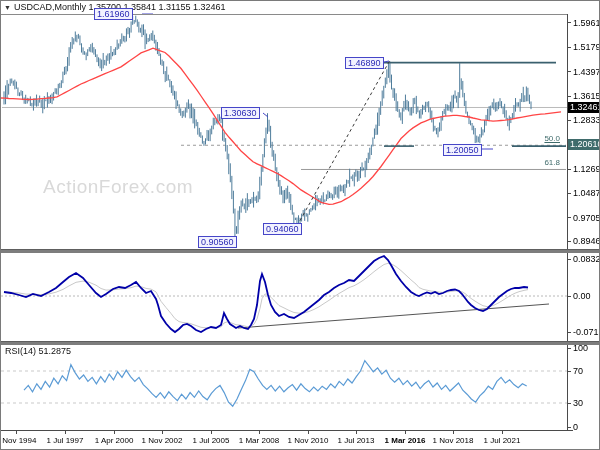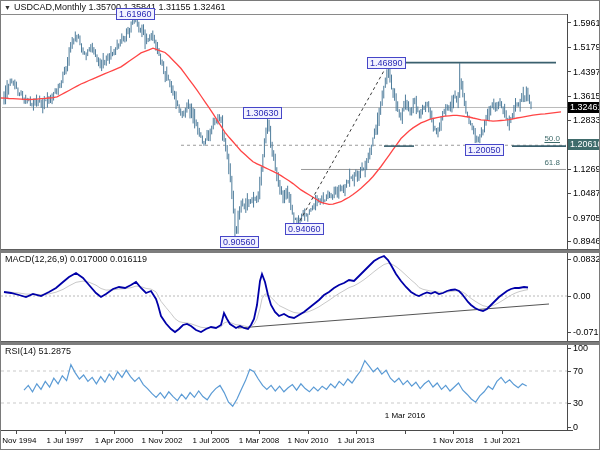--- a/index.html
+++ b/index.html
@@ -11,32 +11,33 @@
   .ptitle{position:absolute;left:4px;font-size:9px;color:#111;z-index:6;white-space:nowrap;}
   #wm{position:absolute;left:42px;top:175px;font-size:19px;color:#d9d9d9;letter-spacing:0.5px;z-index:1;}
   .sep{position:absolute;left:0;width:600px;height:4px;background:#7d7d7d;border-top:1px solid #5e5e5e;box-sizing:border-box;z-index:5;}
   .frameline{position:absolute;background:#8a8a8a;z-index:4;}
   .spine{position:absolute;background:#4a4a4a;z-index:4;}
   .tick{position:absolute;width:4px;height:1px;background:#4a4a4a;z-index:6;}
   .dtick{position:absolute;width:1px;height:4px;background:#4a4a4a;z-index:6;}
   .dlab{position:absolute;font-size:8px;color:#000;white-space:nowrap;transform:translateX(-50%);z-index:6;}
   .badge{position:absolute;left:567px;width:33px;font-size:9px;line-height:11px;height:11px;color:#fff;padding-left:2px;box-sizing:border-box;z-index:7;}
   .ann{position:absolute;font-size:9px;line-height:10px;padding:0 2px;background:#f2f2ff;
-       border:1px solid #4646c8;color:#2a2ab4;z-index:6;white-space:nowrap;margin-left:22px;}
+       border:1px solid #4646c8;color:#2a2ab4;z-index:6;white-space:nowrap;}
   .fiblab{position:absolute;font-size:8px;color:#3f6b6b;width:18px;text-align:right;z-index:6;}
 </style>
 </head>
 <body>
 
 <div id="win">
 
   <div class="ttl">
     <span class="arr">▼</span><span>USDCAD,Monthly</span>&nbsp;<span>1.35700 1.35841 1.31155 1.32461</span>
   </div>
 
+  <div id="wm">ActionForex.com</div>
 
   <svg id="svg-main" style="top:0;width:566px;height:248px;z-index:2;" viewBox="0 0 566 248">
       <line x1="1" y1="106.49887417218541" x2="566" y2="106.49887417218541" stroke="#bbbbbb" stroke-width="1"></line>
       <line x1="180" y1="144.25761589403973" x2="565" y2="144.25761589403973" stroke="#9a9a9a" stroke-width="1" stroke-dasharray="3,3"></line>
       <line x1="300" y1="168.47350993377484" x2="565" y2="168.47350993377484" stroke="#9a9a9a" stroke-width="1"></line>
       <line x1="3" y1="90.38702356466082" x2="3" y2="103.50680650837974" stroke="#4e7c9b" stroke-width="1"></line>
       <line x1="4.55" y1="84.39858071329398" x2="4.55" y2="103.27631900923727" stroke="#4e7c9b" stroke-width="1"></line>
       <line x1="6.1" y1="79.09845151422624" x2="6.1" y2="97.06371349047681" stroke="#4e7c9b" stroke-width="1"></line>
       <line x1="7.65" y1="82.7919122134267" x2="7.65" y2="93.60483397979316" stroke="#4e7c9b" stroke-width="1"></line>
       <line x1="9.2" y1="77.61460862965217" x2="9.2" y2="84.93363220458451" stroke="#4e7c9b" stroke-width="1"></line>
@@ -393,21 +394,20 @@
       <div class="ann" style="left: 344px; top: 56px;">1.46890</div>
       <div class="ann" style="left: 220px; top: 106px;">1.30630</div>
       <div class="ann" style="left: 442px; top: 143px;">1.20050</div>
       <div class="ann" style="left: 262px; top: 222px;">0.94060</div>
       <div class="ann" style="left: 197px; top: 235px;">0.90560</div>
     </div>
 
   <div class="frameline" style="left:0;top:13px;width:566px;height:1px;"></div>
   <div class="sep" style="top:248px;"></div>
 
-  <div class="ptitle" id="macd-title" style="top:253px;">MACD(12,26,9) 0.017000 0.016119</div>
   <svg id="svg-macd" style="top:252px;width:566px;height:88px;z-index:2;" viewBox="0 0 566 88">
       <line x1="0" y1="43" x2="566" y2="43" stroke="#b8b8b8" stroke-width="1" stroke-dasharray="2,2"></line>
       <line x1="237" y1="75" x2="548" y2="51" stroke="#555" stroke-width="1"></line>
       <path d="M3.0 39.0 L10.0 39.3 L18.0 40.0 L25.0 41.1 L32.0 41.1 L40.0 41.6 L48.0 40.9 L55.0 39.2 L62.0 36.4 L68.0 32.9 L75.0 29.3 L82.0 28.1 L88.0 29.2 L95.0 32.2 L100.0 35.5 L105.0 37.1 L112.0 36.8 L118.0 36.0 L124.0 35.7 L130.0 34.7 L135.0 33.1 L140.0 33.6 L145.0 35.4 L150.0 36.1 L155.0 38.9 L157.0 42.6 L160.0 48.3 L165.0 54.5 L170.0 60.5 L174.0 65.7 L178.0 68.6 L182.0 69.5 L186.0 69.9 L190.0 70.8 L195.0 72.5 L200.0 74.3 L205.0 74.8 L210.0 74.6 L215.0 74.7 L220.0 73.9 L223.0 70.0 L226.0 68.9 L229.0 69.5 L232.0 70.5 L235.0 71.7 L239.0 72.1 L243.0 72.9 L247.0 73.8 L250.0 73.3 L253.0 71.2 L256.0 65.9 L259.0 55.3 L261.0 45.7 L264.0 41.0 L267.0 41.3 L270.0 44.3 L274.0 48.4 L278.0 52.5 L283.0 54.9 L288.0 57.4 L293.0 59.5 L298.0 60.2 L303.0 59.9 L308.0 58.5 L313.0 56.4 L318.0 53.8 L323.0 50.5 L328.0 47.3 L333.0 43.8 L338.0 40.5 L343.0 37.6 L348.0 34.6 L353.0 32.8 L358.0 30.0 L363.0 26.7 L368.0 22.8 L373.0 18.7 L378.0 14.9 L383.0 11.5 L387.0 10.3 L390.0 10.7 L395.0 13.6 L400.0 17.6 L405.0 22.2 L410.0 26.9 L415.0 31.1 L418.0 34.5 L422.0 36.3 L426.0 37.2 L430.0 38.1 L434.0 38.4 L438.0 39.1 L442.0 39.4 L446.0 39.0 L450.0 38.4 L454.0 37.9 L458.0 37.9 L461.0 38.8 L464.0 40.5 L467.0 42.9 L470.0 45.4 L474.0 48.1 L478.0 50.6 L482.0 52.7 L486.0 53.6 L490.0 53.2 L494.0 51.7 L498.0 49.6 L502.0 47.2 L506.0 44.6 L510.0 42.2 L514.0 40.2 L518.0 38.7 L523.0 37.4 L527.0 36.6" fill="none" stroke="#c9c9c9" stroke-width="1"></path>
       <path d="M3.0 39.0 L10.0 40.0 L18.0 42.0 L25.0 44.0 L32.0 41.0 L40.0 43.0 L48.0 39.0 L55.0 35.0 L62.0 29.0 L68.0 24.0 L75.0 20.0 L82.0 25.0 L88.0 32.0 L95.0 40.0 L100.0 44.0 L105.0 41.0 L112.0 36.0 L118.0 34.0 L124.0 35.0 L130.0 32.0 L135.0 29.0 L140.0 35.0 L145.0 40.0 L150.0 38.0 L155.0 46.0 L157.0 52.0 L160.0 63.0 L165.0 70.5 L170.0 76.0 L174.0 79.0 L178.0 76.0 L182.0 72.0 L186.0 71.0 L190.0 73.0 L195.0 77.0 L200.0 79.0 L205.0 76.0 L210.0 74.0 L215.0 75.0 L220.0 72.0 L223.0 60.0 L226.0 66.0 L229.0 71.0 L232.0 73.0 L235.0 75.0 L239.0 73.0 L243.0 75.0 L247.0 76.0 L250.0 72.0 L253.0 66.0 L256.0 52.0 L259.0 28.0 L261.0 21.0 L264.0 29.0 L267.0 42.0 L270.0 52.0 L274.0 59.0 L278.0 63.0 L283.0 61.0 L288.0 64.0 L293.0 65.0 L298.0 62.0 L303.0 59.0 L308.0 55.0 L313.0 51.0 L318.0 47.0 L323.0 42.0 L328.0 39.0 L333.0 35.0 L338.0 32.0 L343.0 30.0 L348.0 27.0 L353.0 28.0 L358.0 23.0 L363.0 18.0 L368.0 13.0 L373.0 8.0 L378.0 5.0 L383.0 3.0 L387.0 7.0 L390.0 12.0 L395.0 21.0 L400.0 28.0 L405.0 34.0 L410.0 39.0 L415.0 42.0 L418.0 43.0 L422.0 41.0 L426.0 39.5 L430.0 40.5 L434.0 39.0 L438.0 41.0 L442.0 40.0 L446.0 38.0 L450.0 37.0 L454.0 36.5 L458.0 38.0 L461.0 41.0 L464.0 45.0 L467.0 49.0 L470.0 52.0 L474.0 55.0 L478.0 57.0 L482.0 58.0 L486.0 56.0 L490.0 52.0 L494.0 48.0 L498.0 44.0 L502.0 41.0 L506.0 38.0 L510.0 36.0 L514.0 35.0 L518.0 35.0 L523.0 34.0 L527.0 34.5" fill="none" stroke="#0000a8" stroke-width="1.8"></path>
     </svg>
 
   <div class="sep" style="top:340px;"></div>
 
   <div class="ptitle" id="rsi-title" style="top:345px;">RSI(14) 51.2875</div>
@@ -471,18 +471,18 @@
     <div class="dlab" style="left: 161px; top: 435px;">1 Nov 2002</div>
     <div class="dtick" style="left: 210px; top: 429px;"></div>
     <div class="dlab" style="left: 210px; top: 435px;">1 Jul 2005</div>
     <div class="dtick" style="left: 258px; top: 429px;"></div>
     <div class="dlab" style="left: 258px; top: 435px;">1 Mar 2008</div>
     <div class="dtick" style="left: 307px; top: 429px;"></div>
     <div class="dlab" style="left: 307px; top: 435px;">1 Nov 2010</div>
     <div class="dtick" style="left: 355px; top: 429px;"></div>
     <div class="dlab" style="left: 355px; top: 435px;">1 Jul 2013</div>
     <div class="dtick" style="left: 404px; top: 429px;"></div>
-    <div class="dlab" style="left: 404px; top: 410px;">1 Mar 2016</div>
+    <div class="dlab" style="left: 404px; top: 435px; font-weight: bold;">1 Mar 2016</div>
     <div class="dtick" style="left: 452px; top: 429px;"></div>
     <div class="dlab" style="left: 452px; top: 435px;">1 Nov 2018</div>
     <div class="dtick" style="left: 501px; top: 429px;"></div>
     <div class="dlab" style="left: 501px; top: 435px;">1 Jul 2021</div>
   </div>
 
 </body></html>

